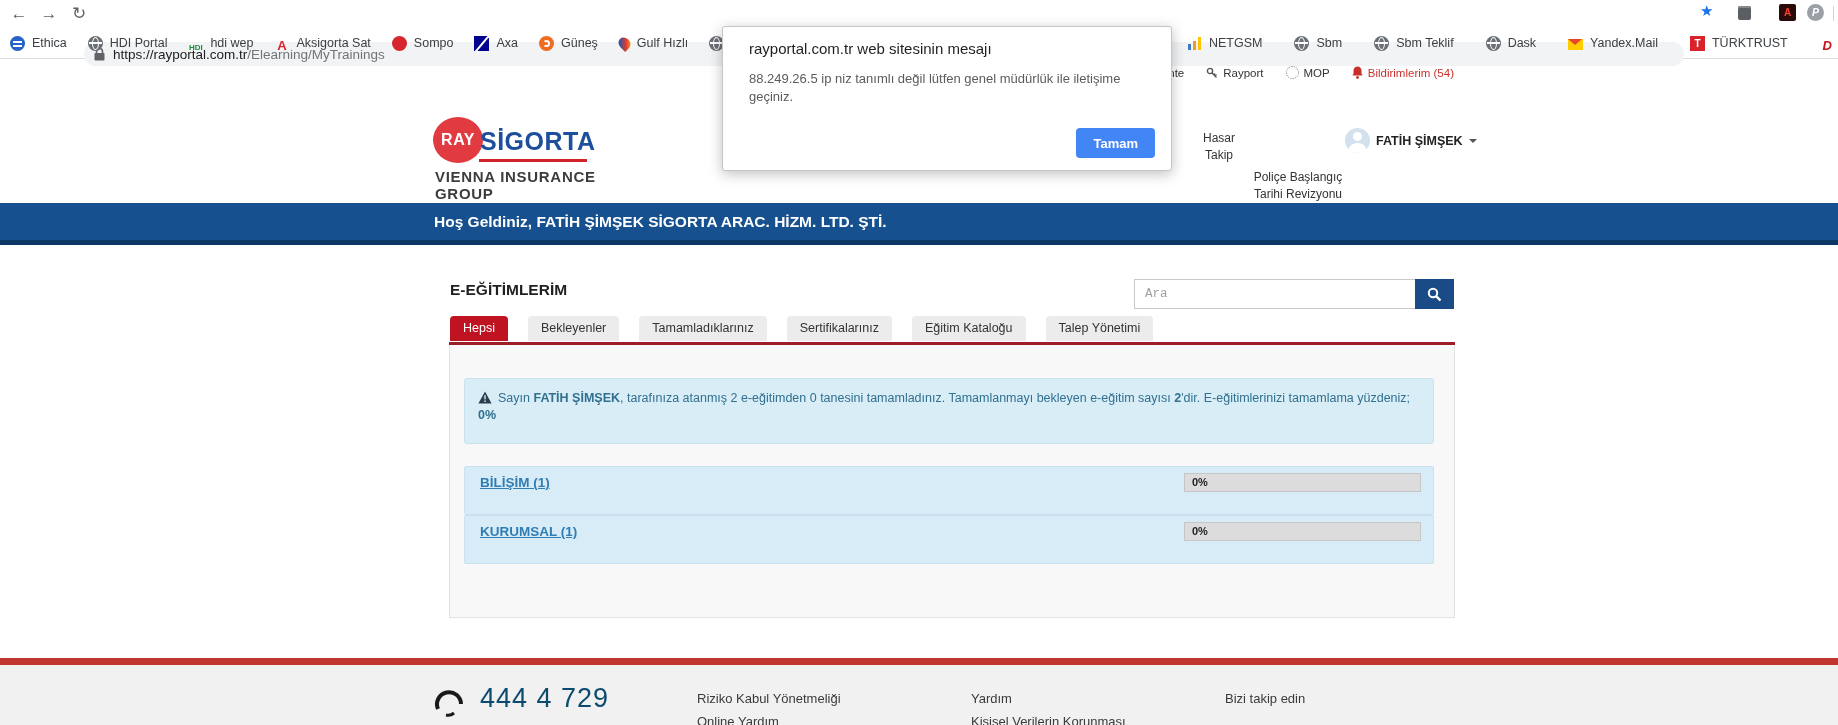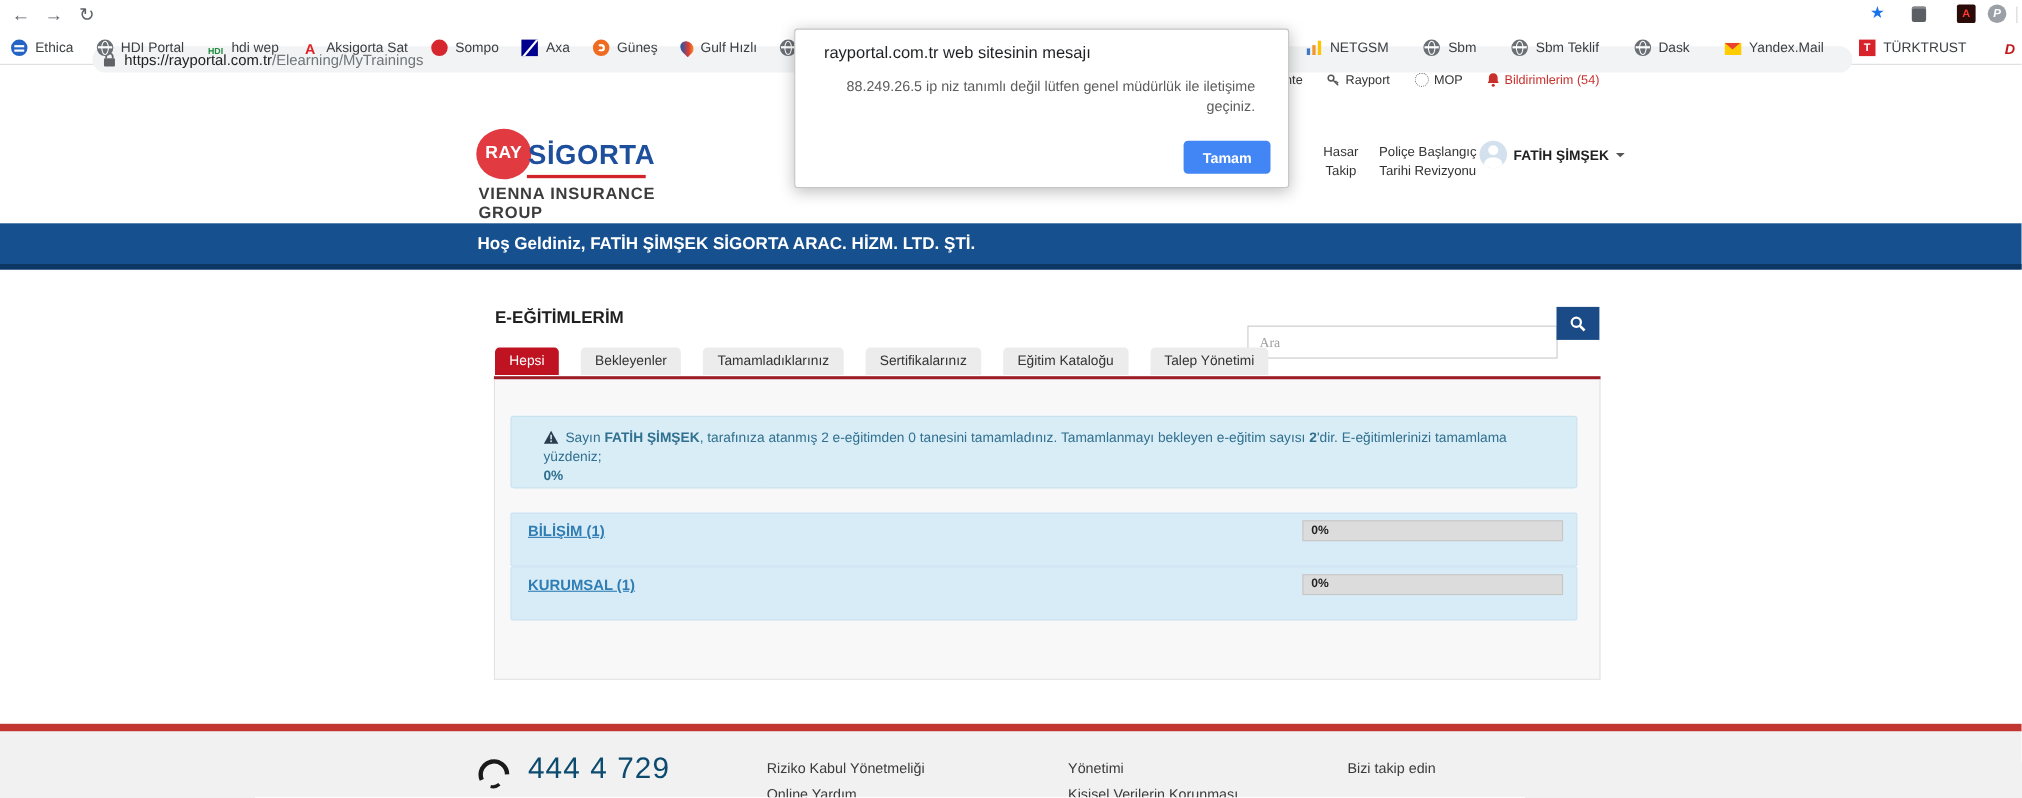--- a/index.html
+++ b/index.html
@@ -83,35 +83,35 @@
   .caret{display:inline-block;margin-left:6px;vertical-align:2px;border-left:4px solid transparent;
          border-right:4px solid transparent;border-top:4px solid #555;}
 
   
   .banner{position:absolute;left:0;top:203px;width:1838px;height:37px;background:#16508e;
           border-bottom:5px solid #0c3765;}
   .banner span{position:absolute;left:434px;top:0;line-height:37px;color:#fff;font-weight:bold;font-size:15.5px;}
 
   
   .h1{position:absolute;left:450px;top:281px;font-size:15.5px;font-weight:800;color:#1f1f1f;}
-  .search-input{position:absolute;left:1134px;top:296px;width:282px;height:30px;box-sizing:border-box;
+  .search-input{position:absolute;left:1134px;top:279px;width:282px;height:30px;box-sizing:border-box;
                 border:1px solid #c9c9c9;padding:4px 10px;font-size:12.5px;color:#333;outline:none;
-                font-family:Liberation Serif, serif;background:#fff;}
+                font-family:Liberation Mono, monospace;background:#fff;}
   .search-input::placeholder{color:#a0a0a0;}
   .search-btn{position:absolute;left:1415px;top:279px;width:39px;height:30px;background:#1b4b87;border:none;
               cursor:pointer;display:flex;align-items:center;justify-content:center;}
   .tabs{position:absolute;left:450px;top:316px;display:flex;gap:20px;}
   .tab{height:25px;line-height:25px;padding:0 13px;font-size:12.5px;color:#333;background:#ececec;
        border-radius:4px 4px 0 0;cursor:pointer;white-space:nowrap;}
   .tab.active{background:#bf1322;color:#fff;}
   .tab-underline{position:absolute;left:449px;top:342px;width:1006px;height:3px;background:#9d1d26;}
   .panel{position:absolute;left:449px;top:345px;width:1006px;height:273px;background:#f8f8f8;
          border:1px solid #e3e3e3;border-top:none;box-sizing:border-box;}
   .info-alert{position:absolute;left:14px;top:33px;width:970px;height:66px;box-sizing:border-box;
-              background:#d9edf7;border:1px solid #c8e2f0;border-radius:3px;padding:11px 29px;
+              background:#d9edf7;border:1px solid #c8e2f0;border-radius:3px;padding:11px 13px;
               font-size:12.5px;color:#31708f;line-height:17px;}
   .info-alert b{font-weight:800;}
   .warn-svg{vertical-align:-2px;margin-right:6px;}
   .course-row{position:absolute;left:14px;width:970px;height:49px;background:#d8ecf8;
               border:1px solid #c9e2f1;border-radius:2px;box-sizing:border-box;}
   .course-link{position:absolute;left:15px;top:8px;font-size:13.5px;font-weight:bold;color:#2f7db3;
                text-decoration:underline;cursor:pointer;}
   .ptrack{position:absolute;left:719px;top:6px;width:237px;height:19px;background:#dcdcdc;
           border:1px solid #c6c6c6;box-sizing:border-box;}
   .plabel{position:absolute;left:7px;top:0;font-size:11px;font-weight:bold;color:#222;line-height:17px;}
@@ -120,21 +120,21 @@
   .redbar{position:absolute;left:0;top:658px;width:1838px;height:7px;background:#c23632;}
   .footer{position:absolute;left:0;top:665px;width:1838px;height:60px;background:#f1f1f2;}
   .phone{position:absolute;left:480px;top:18px;font-size:27px;color:#0c4a6e;letter-spacing:1px;}
   .fcol{position:absolute;top:22px;font-size:13px;color:#3a3a3a;line-height:23px;}
   .fcol div{cursor:pointer;}
 
   
   .dialog{position:absolute;left:722px;top:26px;width:448px;height:143px;background:#fff;
           border:1px solid #c5c5c5;border-radius:3px;box-shadow:0 3px 14px rgba(0,0,0,.25);z-index:50;}
   .dlg-title{position:absolute;left:26px;top:13px;font-size:15px;color:#1f2023;}
-  .dlg-msg{position:absolute;left:26px;top:43px;width:392px;font-size:13px;color:#5c5c5c;line-height:17.5px;text-align:right;}
+  .dlg-msg{position:absolute;left:26px;top:43px;width:392px;font-size:13px;color:#5c5c5c;line-height:17.5px;}
   .dlg-btn{position:absolute;right:16px;bottom:12px;height:30px;padding:0 17px;background:#4285f4;
            border:none;border-radius:4px;color:#fff;font-size:13px;font-weight:600;cursor:pointer;
            font-family:inherit;}
 </style>
 </head>
 <body>
 
 <div id="app">
 
   <div class="chrome">
@@ -256,21 +256,21 @@
     <span class="logo-circle">RAY</span>
     <span class="logo-sigorta">SİGORTA</span>
     <span class="logo-line"></span>
     <span class="logo-tag">VIENNA INSURANCE GROUP</span>
   </div>
 
   <div class="quick" style="left:1196px;width:46px;">
     <div>Hasar</div>
     <div>Takip</div>
   </div>
-  <div class="quick" style="left:1248px;width:100px;">
+  <div class="quick" style="left:1248px;width:100px;margin-top:39px;">
     <div>Poliçe Başlangıç</div>
     <div>Tarihi Revizyonu</div>
   </div>
   <span class="avatar"></span>
   <span class="username"><span>FATİH ŞİMŞEK</span><span class="caret"></span></span>
 
   <div class="banner">
     <span>Hoş Geldiniz, FATİH ŞİMŞEK SİGORTA ARAC. HİZM. LTD. ŞTİ.</span>
   </div>
 
@@ -325,21 +325,21 @@
     <svg class="abs" style="left:433px;top:20px;" width="33" height="33" viewBox="0 0 33 33">
       <path d="M5 24a12 12 0 1 1 23 -5" fill="none" stroke="#1a1a1a" stroke-width="4"></path>
       <path d="M13 30a9 9 0 0 0 8 -2" fill="none" stroke="#1a1a1a" stroke-width="3"></path>
     </svg>
     <span class="phone">444 4 729</span>
     <div class="fcol" style="left:697px;">
       <div>Riziko Kabul Yönetmeliği</div>
       <div>Online Yardım</div>
     </div>
     <div class="fcol" style="left:971px;">
-      <div>Yönetimi</div>
+      <div>Yardım</div>
       <div>Kişisel Verilerin Korunması</div>
     </div>
     <div class="fcol" style="left:1225px;">
       <div>Bizi takip edin</div>
     </div>
   </div>
 
   <div class="dialog">
     <div class="dlg-title">rayportal.com.tr web sitesinin mesajı</div>
     <div class="dlg-msg">88.249.26.5 ip niz tanımlı değil lütfen genel müdürlük ile iletişime geçiniz.</div>

